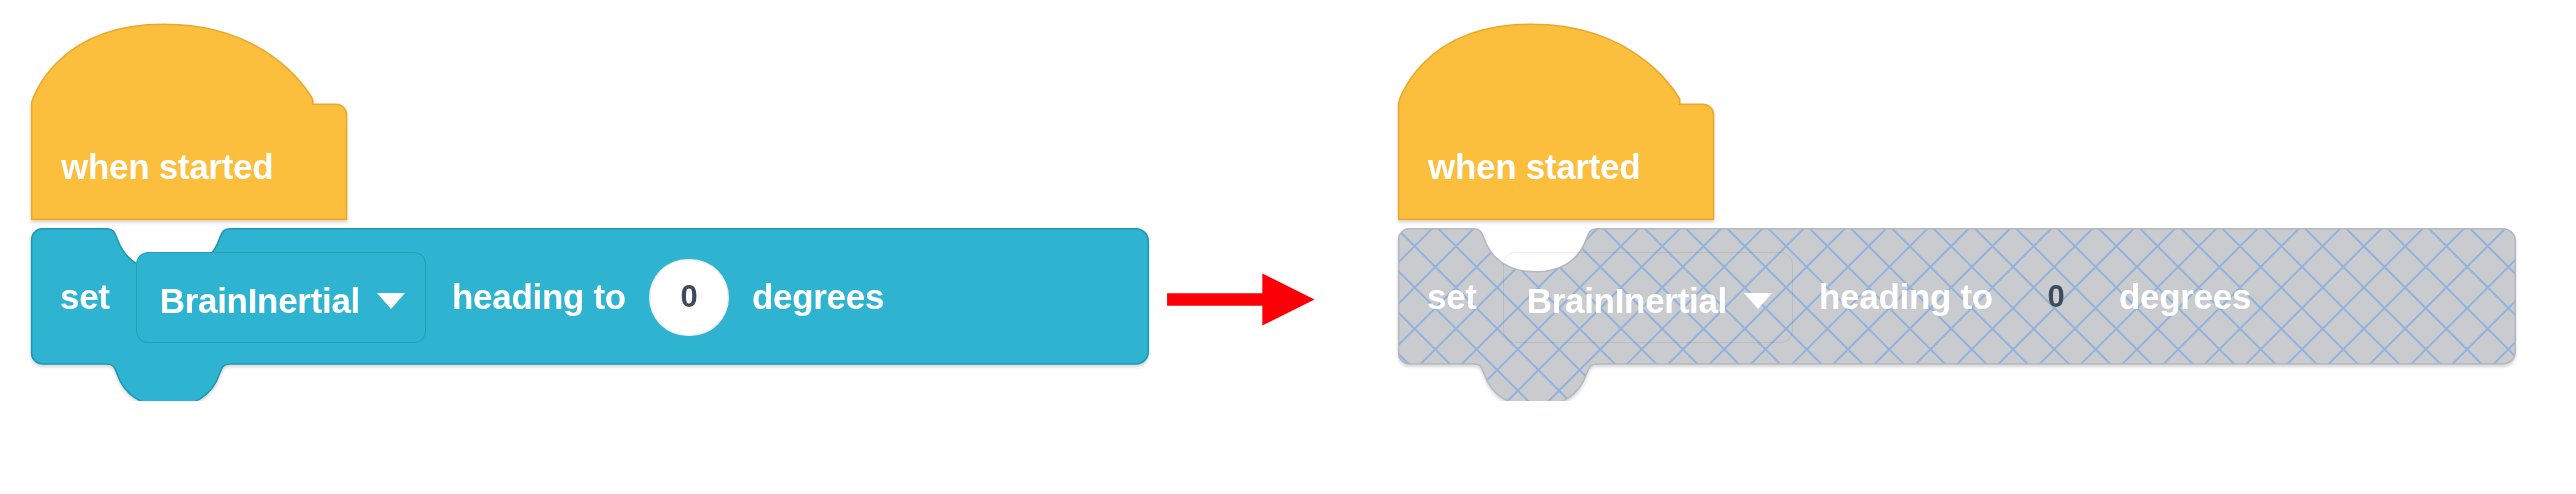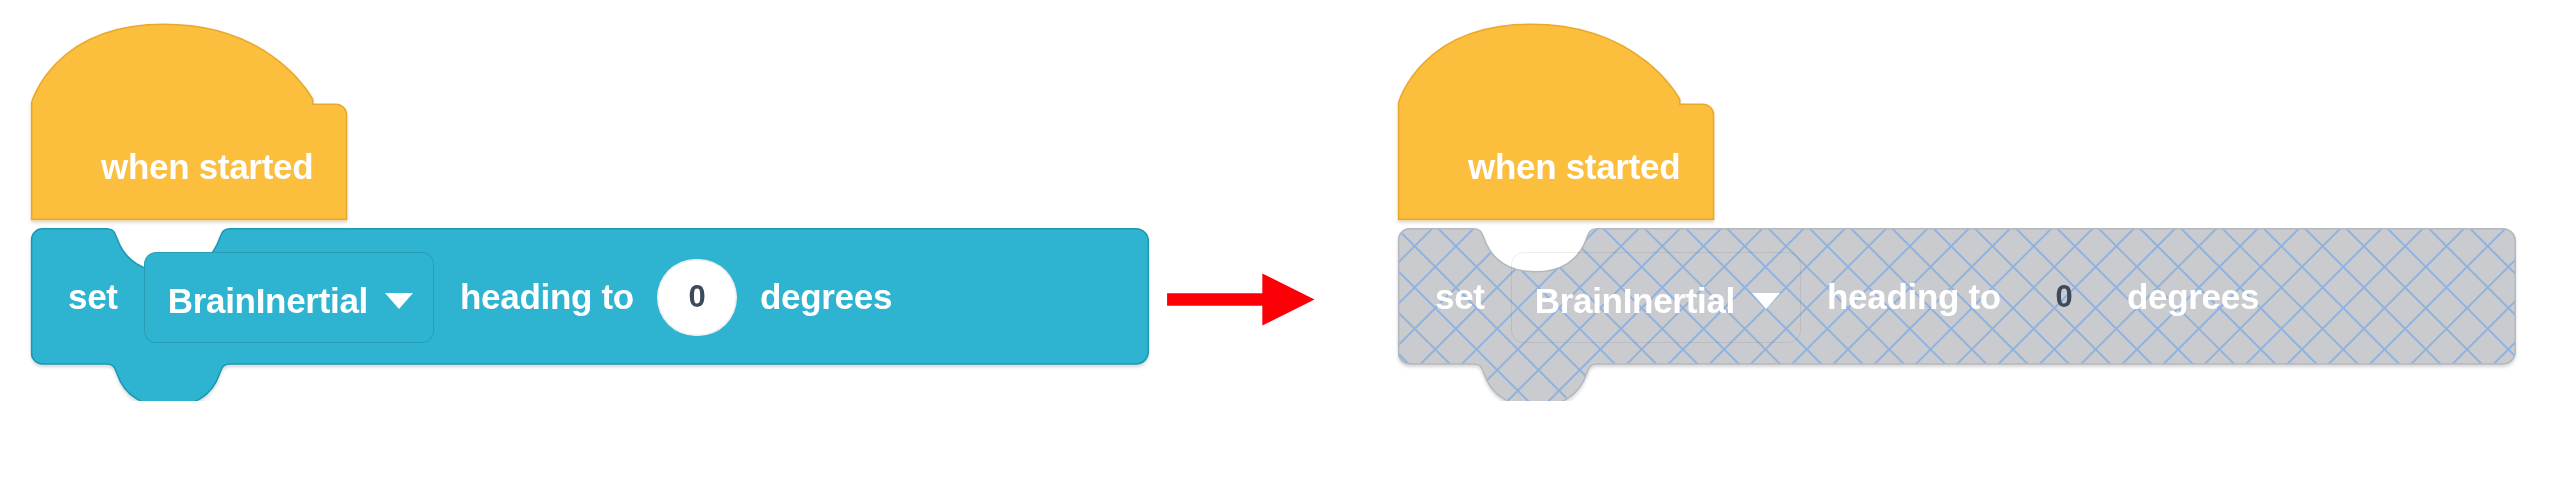--- a/index.html
+++ b/index.html
@@ -19,28 +19,27 @@
   #script-disabled{left:1399px;top:23px;}
 
   
   .hat-wrap{position:relative;width:323px;height:207px;}
   .hat-svg{position:absolute;left:-4.6px;top:-4.6px;}
   .hat-label{
     position:absolute;left:29px;top:124px;
     font-size:35px;font-weight:bold;color:#ffffff;
     letter-spacing:-0.3px;white-space:nowrap;
     text-shadow:0 0 0.8px rgba(0,0,0,0.05);
-    margin-left:40px;
   }
 
   
   .stmt-wrap{position:relative;width:1137px;height:165px;margin-top:-1.5px;}
   .stmt-svg{position:absolute;left:-4.6px;top:-4.6px;}
   .stmt-row{
-    position:absolute;left:8px;top:0;height:137px;
+    position:absolute;left:0;top:0;height:137px;
     display:flex;align-items:center;
     padding-left:28px;box-sizing:border-box;
   }
   .word{
     font-size:35px;font-weight:bold;color:#ffffff;
     letter-spacing:-0.3px;white-space:nowrap;
   }
   .gap-sm{width:23px;}
   .gap-md{width:26px;}
 

